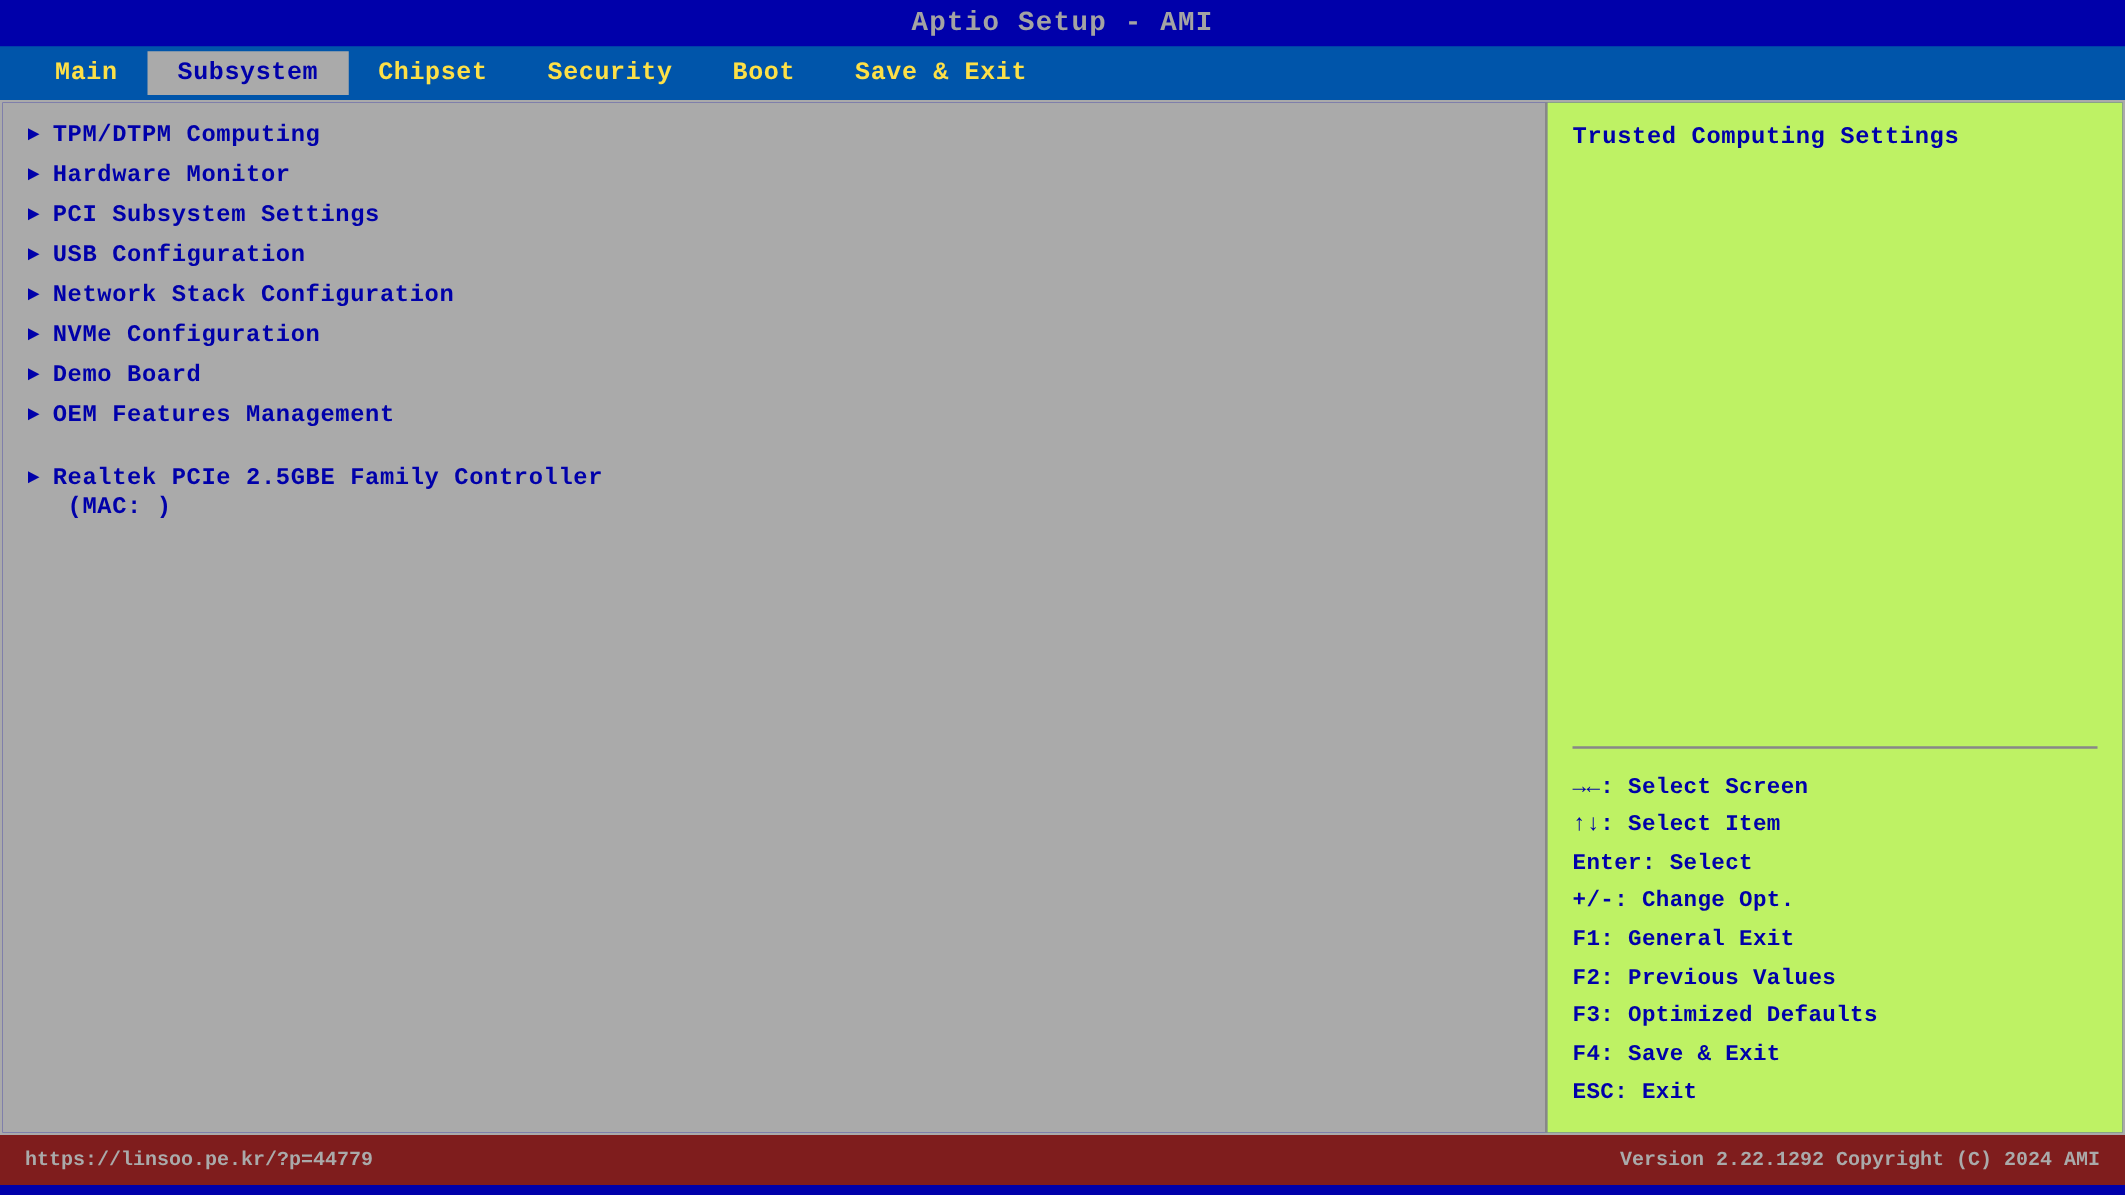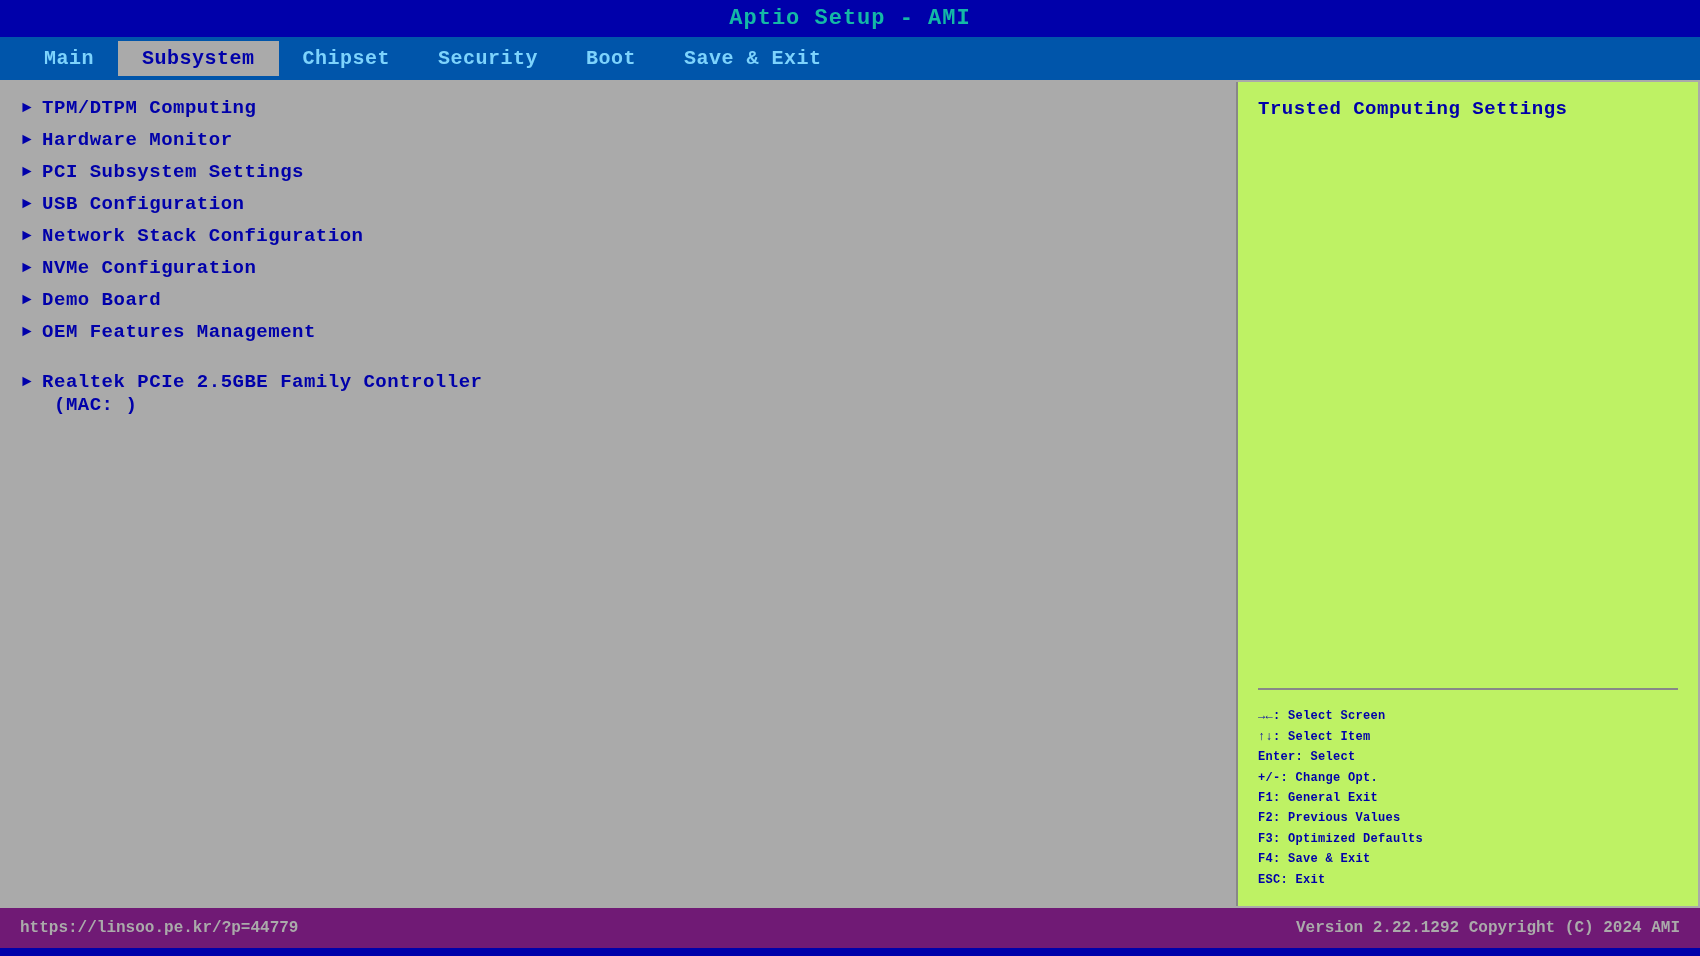--- a/index.html
+++ b/index.html
@@ -11,38 +11,38 @@
     body {
       width: 1700px;
       height: 956px;
       background-color: #0000aa;
       font-family: 'Courier New', Courier, monospace;
       overflow: hidden;
     }
 
     #title-bar {
       background-color: #0000aa;
-      color: #14b8a6;
+      color: #a3a3a3;
       text-align: center;
       padding: 6px 0;
       font-size: 22px;
       font-weight: bold;
       letter-spacing: 1px;
     }
 
     #menu-bar {
       background-color: #0055aa;
       display: flex;
       flex-direction: row;
       padding: 4px 20px;
       gap: 0;
     }
 
     .menu-item {
-      color: #7dd3fc;
+      color: #fde047;
       font-size: 20px;
       font-weight: bold;
       padding: 6px 24px;
       cursor: pointer;
       letter-spacing: 0.5px;
     }
 
     .menu-item.active {
       background-color: #aaaaaa;
       color: #0000aa;
@@ -112,28 +112,28 @@
     }
 
     #help-divider {
       border: none;
       border-top: 2px solid #888888;
       margin: auto 0 16px 0;
     }
 
     #key-hints {
       color: #0000aa;
-      font-size: 12px;
+      font-size: 18px;
       font-weight: bold;
       line-height: 1.7;
       letter-spacing: 0.3px;
     }
 
     #bottom-bar {
-      background-color: #701a75;
+      background-color: #7f1d1d;
       display: flex;
       flex-direction: row;
       align-items: center;
       padding: 6px 20px;
       height: 40px;
     }
 
     #url-text {
       color: #aaaaaa;
       font-size: 16px;

